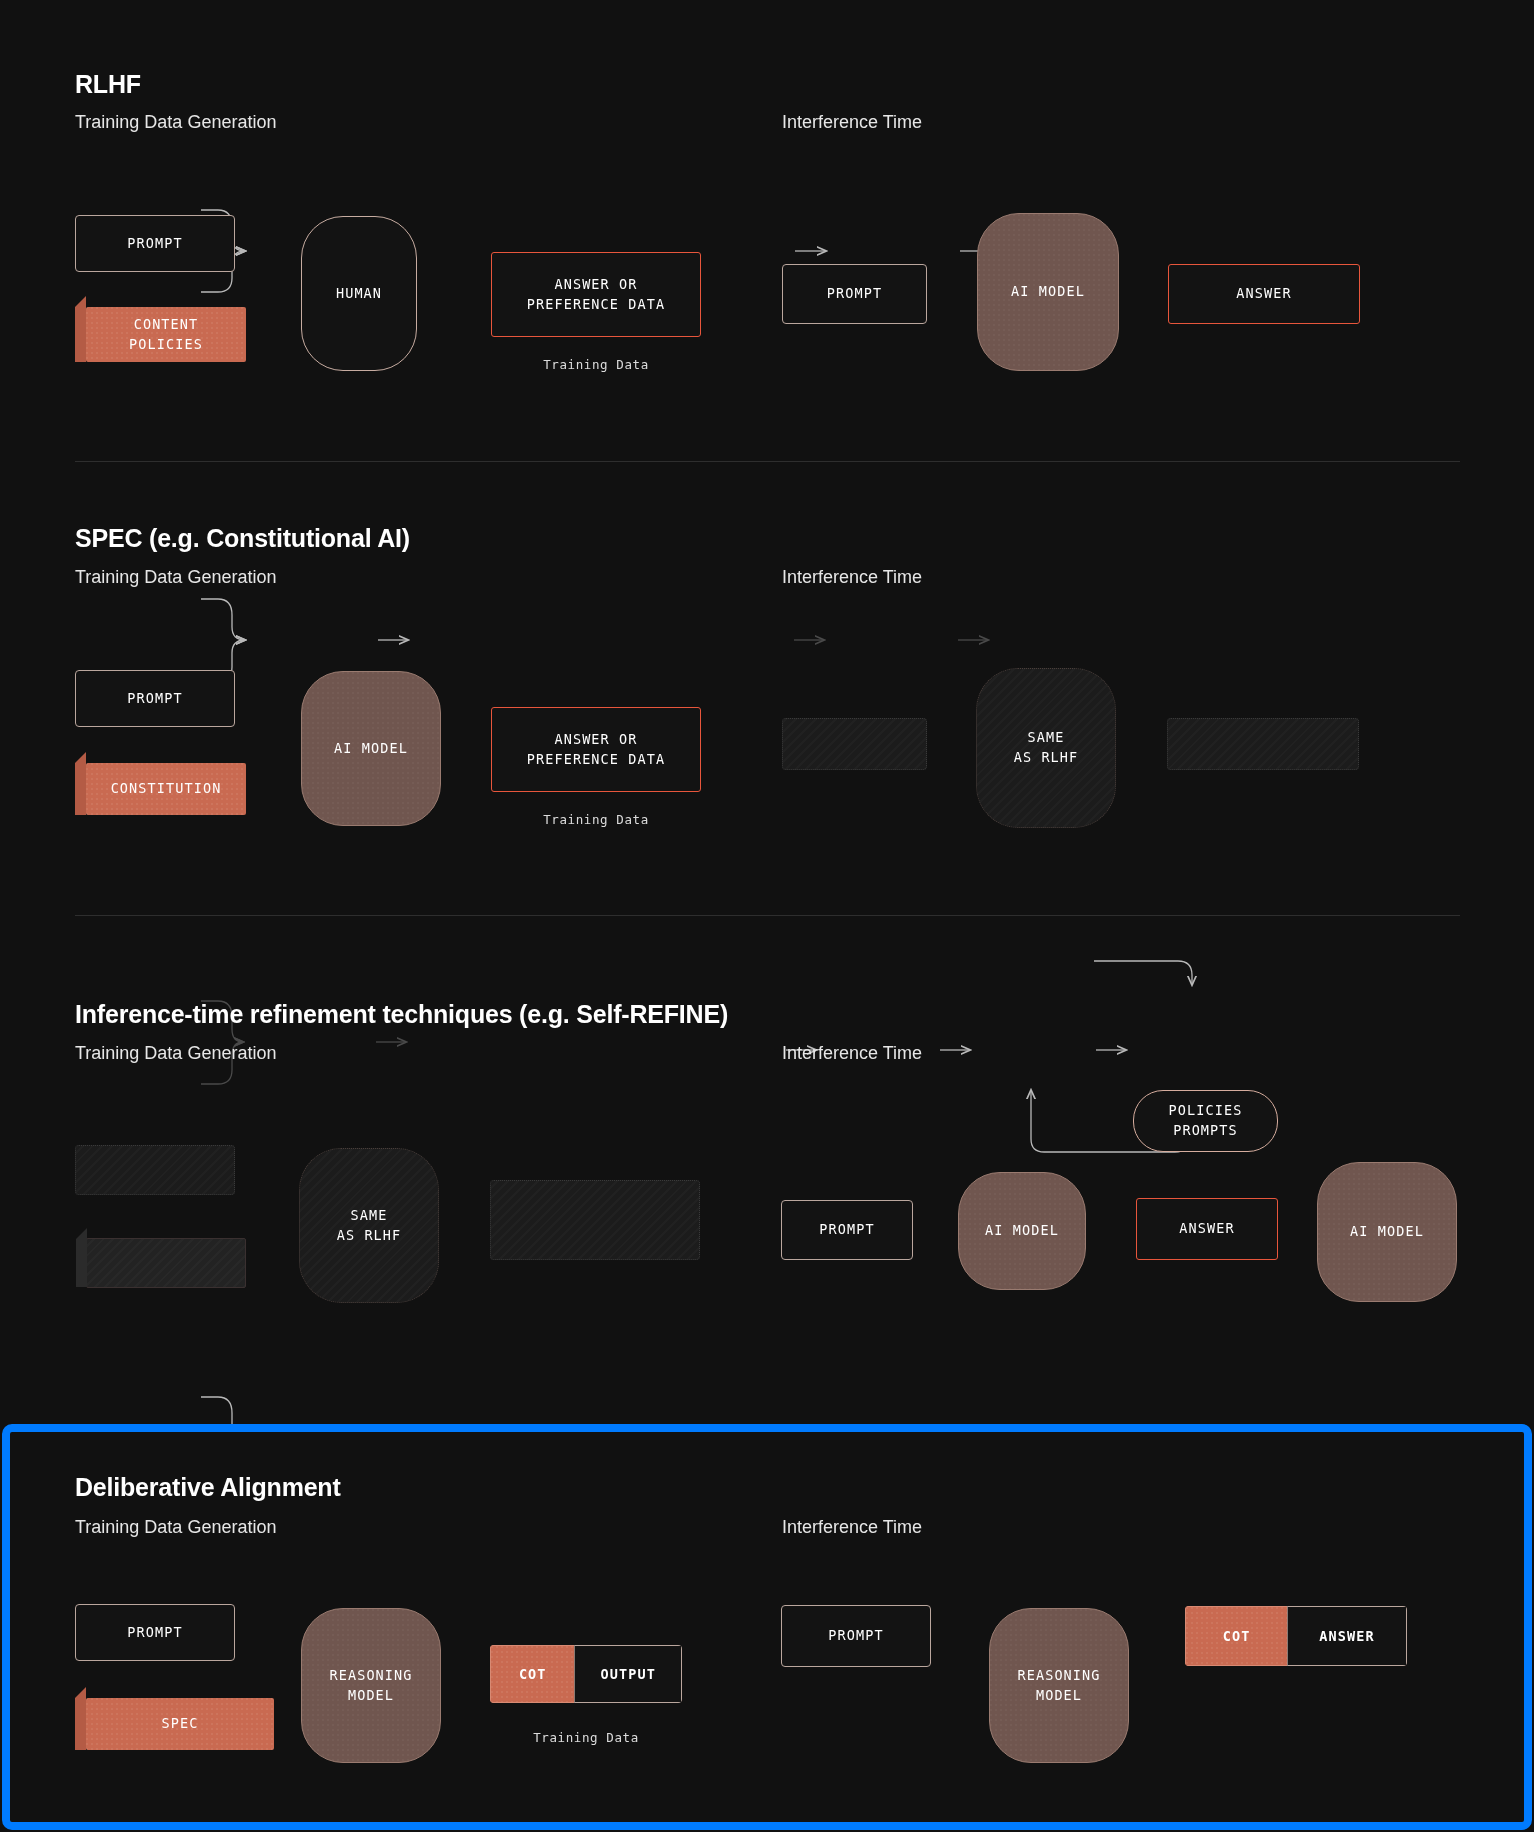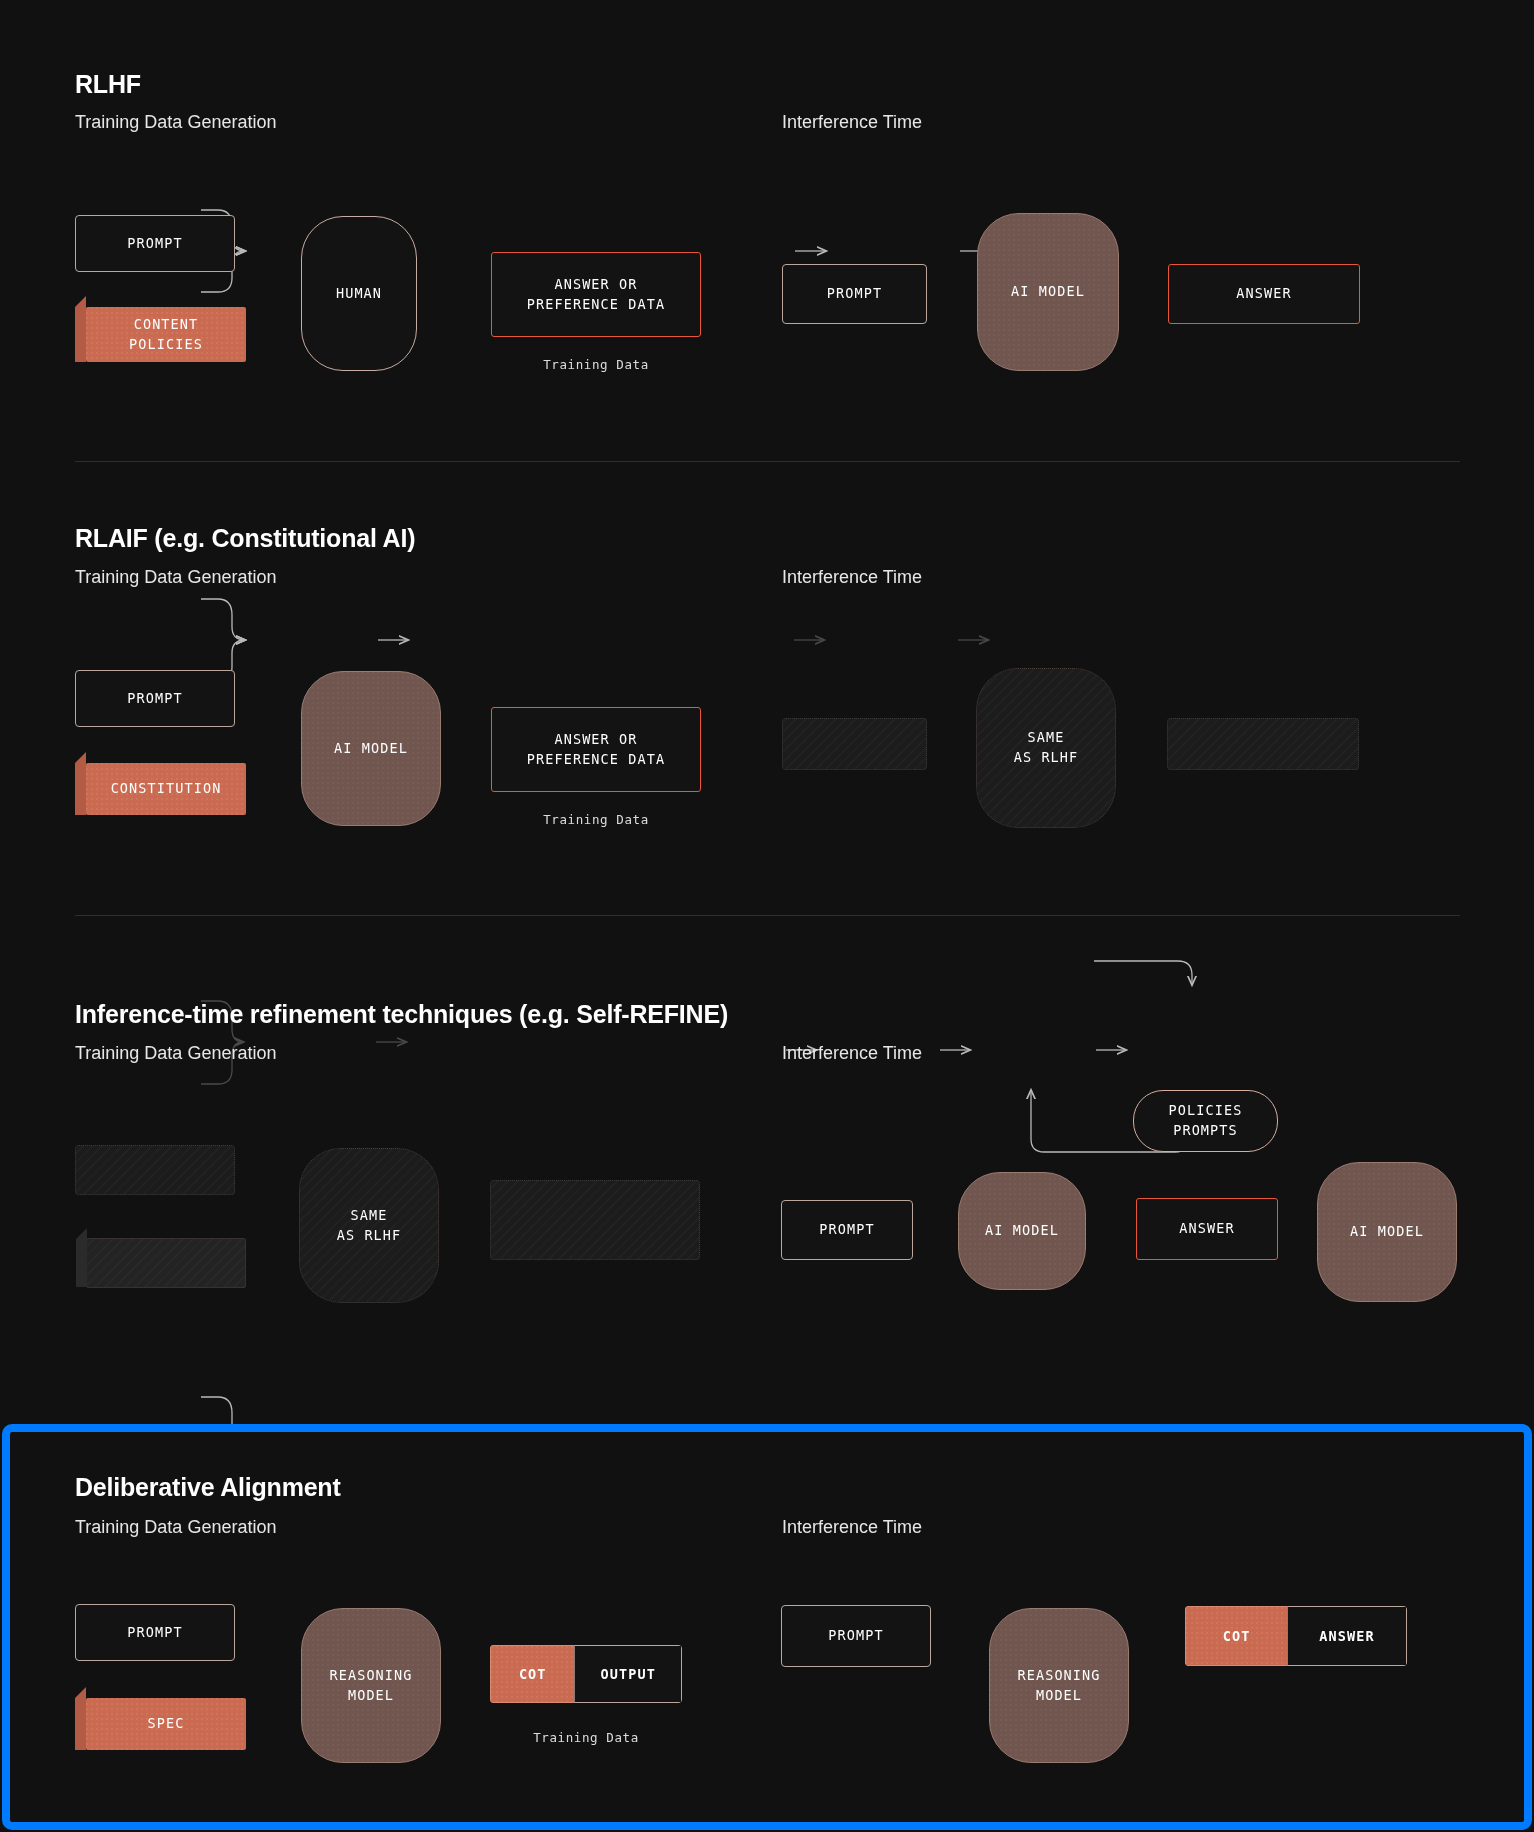--- a/index.html
+++ b/index.html
@@ -287,21 +287,21 @@
   <div class="node n-model" style="left:977px; top:213px; width:142px; height:158px;">
     <span>AI MODEL</span>
   </div>
 
   <div class="node n-rect-red" style="left:1168px; top:264px; width:192px; height:60px;">
     <span>ANSWER</span>
   </div>
 
   <div class="divider" style="top:461px;"></div>
 
-  <div class="section-title" style="left:75px; top:524px;">RLAIF (e.g. Constitutional AI)</div>
+  <div class="section-title" style="left:75px; top:524px;">SPEC (e.g. Constitutional AI)</div>
   <div class="col-label" style="left:75px; top:567px;">Training Data Generation</div>
   <div class="col-label" style="left:782px; top:567px;">Interference Time</div>
 
   <div class="node n-rect" style="left:75px; top:670px; width:160px; height:57px;">
     <span>PROMPT</span>
   </div>
 
   <div class="node n-doc" style="left:86px; top:763px; width:160px; height:52px;">
     <span class="doc-flap"></span>
     <span>CONSTITUTION</span>
@@ -369,21 +369,21 @@
   <div class="highlight-frame" style="left:2px; top:1424px; width:1530px; height:406px;"></div>
 
   <div class="section-title" style="left:75px; top:1473px;">Deliberative Alignment</div>
   <div class="col-label" style="left:75px; top:1517px;">Training Data Generation</div>
   <div class="col-label" style="left:782px; top:1517px;">Interference Time</div>
 
   <div class="node n-rect" style="left:75px; top:1604px; width:160px; height:57px;">
     <span>PROMPT</span>
   </div>
 
-  <div class="node n-doc" style="left:86px; top:1698px; width:160px; height:52px;align-items:center;">
+  <div class="node n-doc" style="left:86px; top:1698px; width:188px; height:52px;align-items:center;">
     <span class="doc-flap"></span>
     <span>SPEC</span>
   </div>
 
   <div class="node n-model" style="left:301px; top:1608px; width:140px; height:155px;">
     <span style="white-space:pre-line;">REASONING
 MODEL</span>
   </div>
 
   <div class="n-split" style="left:490px; top:1645px; width:192px; height:58px;">

